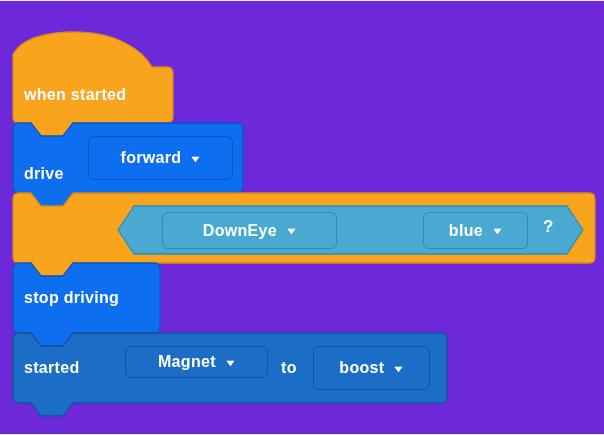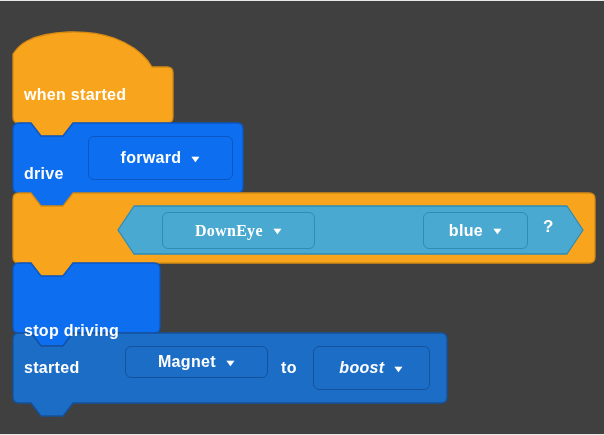--- a/index.html
+++ b/index.html
@@ -1,20 +1,20 @@
 <!DOCTYPE html>
 <html><head>
 <meta charset="utf-8">
 <style>
   html, body { margin: 0; padding: 0; background: #ffffff; }
   .canvas {
     position: relative;
     width: 604px;
     height: 435px;
-    background: #404040;
+    background: #6d28d9;
     overflow: hidden;
     font-family: "Liberation Sans", sans-serif;
     border-top: 1px solid #e8e8e8;
     border-bottom: 1px solid #e8e8e8;
     box-sizing: border-box;
   }
   .shape-layer { position: absolute; left: 0; top: 0; }
   .shape-layer path { stroke-width: 1.3; stroke-linejoin: round; }
   .s-orange   { stroke: #d68a12; }
   .s-blue     { stroke: #0a57c2; }
@@ -81,36 +81,36 @@
   </svg>
 
   <div class="label" style="left:24px; top:84px;">when started</div>
 
   <div class="label" style="left:24px; top:163px;">drive</div>
   <div class="dd dd-blue" style="left:88px; top:135px; width:145px; height:44px;">
     <span>forward</span>
     <span class="caret">▼</span>
   </div>
 
-  <div class="dd dd-teal" style="left:162px; top:211px; width:153px; height:37px;font-family:Liberation Serif, serif;">
+  <div class="dd dd-teal" style="left:162px; top:211px; width:175px; height:37px;">
     <span>DownEye</span>
     <span class="caret">▼</span>
   </div>
   <div class="dd dd-teal" style="left:423px; top:211px; width:105px; height:37px;">
     <span>blue</span>
     <span class="caret">▼</span>
   </div>
   <div class="label q-mark" style="left:543px; top:216px;">?</div>
 
-  <div class="label" style="left:24px; top:287px;margin-top:33px;">stop driving</div>
+  <div class="label" style="left:24px; top:287px;">stop driving</div>
 
   <div class="label" style="left:24px; top:357px;">started</div>
   <div class="dd dd-darkblue" style="left:125px; top:345px; width:143px; height:32px;">
     <span>Magnet</span>
     <span class="caret">▼</span>
   </div>
   <div class="label" style="left:281px; top:357px;">to</div>
-  <div class="dd dd-darkblue" style="left:313px; top:345px; width:117px; height:44px;font-style:italic;">
+  <div class="dd dd-darkblue" style="left:313px; top:345px; width:117px; height:44px;">
     <span>boost</span>
     <span class="caret">▼</span>
   </div>
 
 </div>
 
 </body></html>

